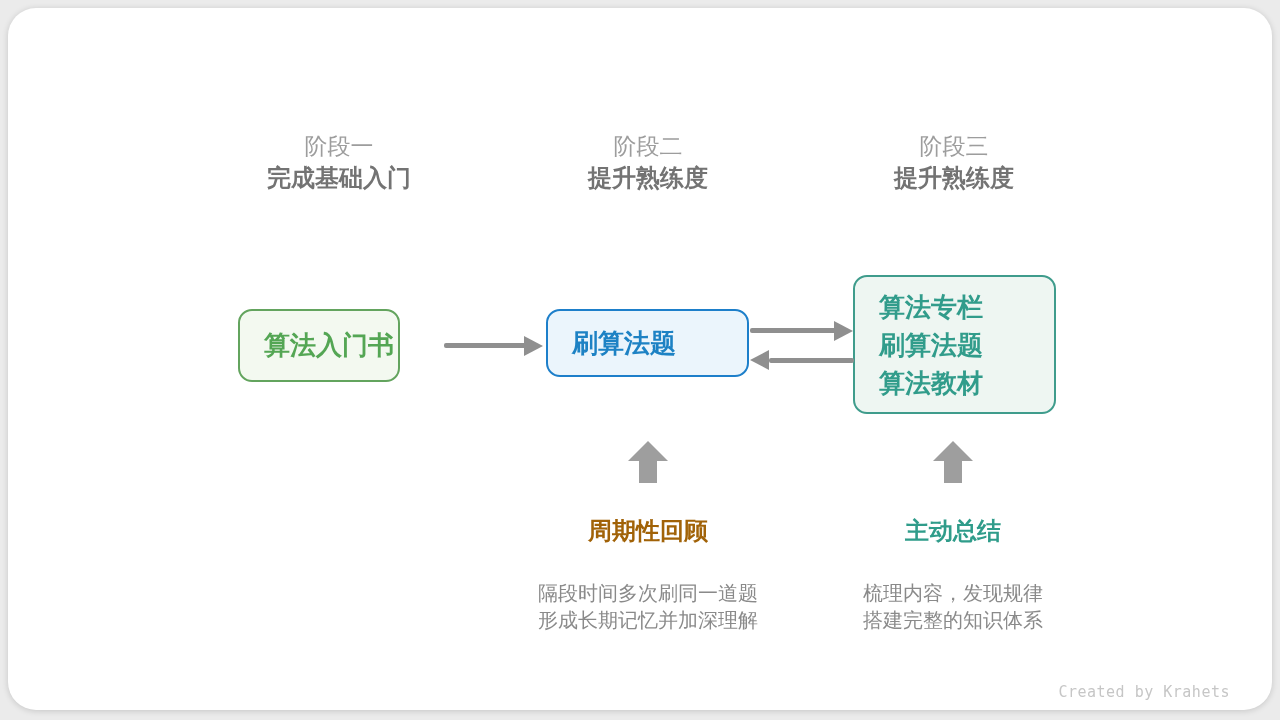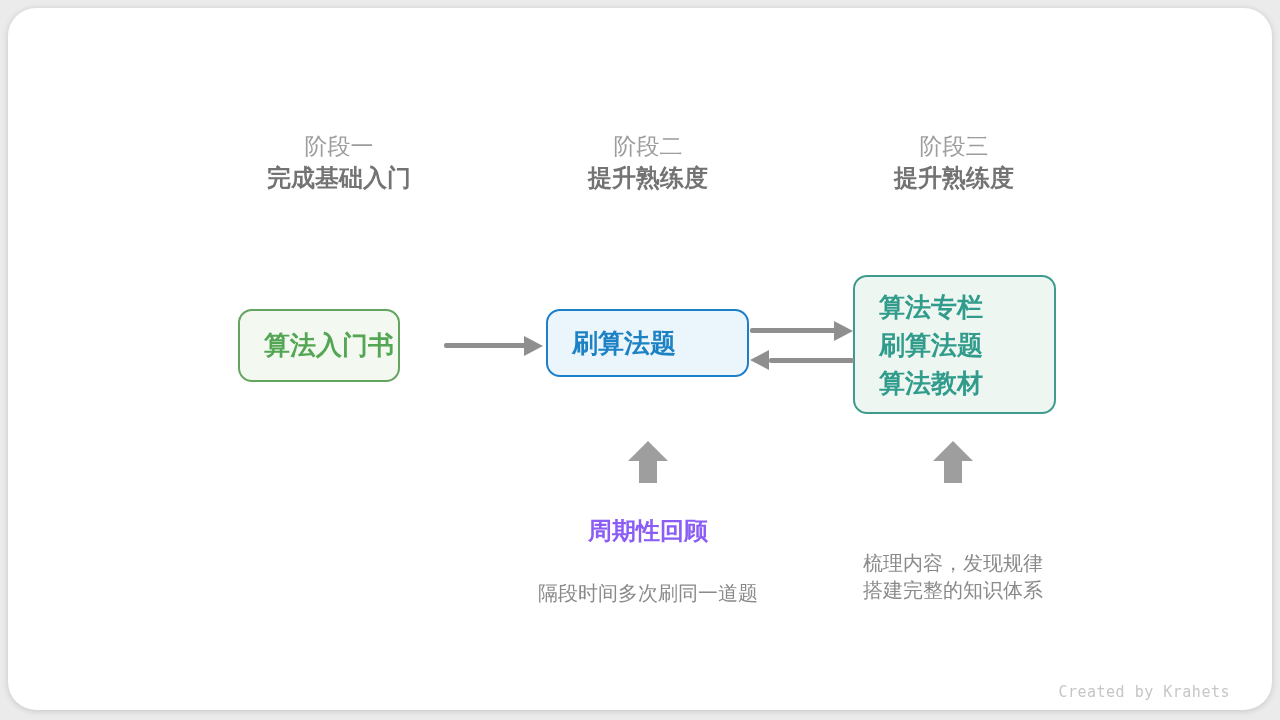--- a/index.html
+++ b/index.html
@@ -44,21 +44,21 @@
   .up-arrow{position:absolute;width:40px;top:433px;}
   .up-arrow .tri{width:0;height:0;border-left:20px solid transparent;border-right:20px solid transparent;border-bottom:20px solid #9e9e9e;}
   .up-arrow .stem{width:18px;height:22px;background:#9e9e9e;margin:0 auto;}
   .up-1{left:620px;}
   .up-2{left:925px;}
   
   .annotation{position:absolute;width:320px;top:508px;text-align:center;}
   .annotation .a-title{font-size:24px;font-weight:700;line-height:30px;}
   .annotation .a-body{margin-top:34px;font-size:20px;color:#8a8a8a;line-height:27px;}
   .anno-1{left:480px;}
-  .anno-1 .a-title{color:#8b5cf6;}
+  .anno-1 .a-title{color:#a16207;}
   .anno-2{left:785px;}
   .anno-2 .a-title{color:#2f9c8a;}
   
   .credit{
     position:absolute;right:42px;top:675px;
     font-family:"DejaVu Sans Mono","Liberation Mono",monospace;
     font-size:15px;color:#c6c6c6;letter-spacing:0.5px;
   }
 </style>
 </head>
@@ -104,23 +104,25 @@
   </div>
   <div class="up-arrow up-2">
     <div class="tri"></div>
     <div class="stem"></div>
   </div>
 
   <div class="annotation anno-1">
     <div class="a-title">周期性回顾</div>
     <div class="a-body">
       <div>隔段时间多次刷同一道题</div>
+      <div>形成长期记忆并加深理解</div>
     </div>
   </div>
   <div class="annotation anno-2">
+    <div class="a-title">主动总结</div>
     <div class="a-body">
       <div>梳理内容，发现规律</div>
       <div>搭建完整的知识体系</div>
     </div>
   </div>
 
   <div class="credit">Created by Krahets</div>
 
 </div>
 

